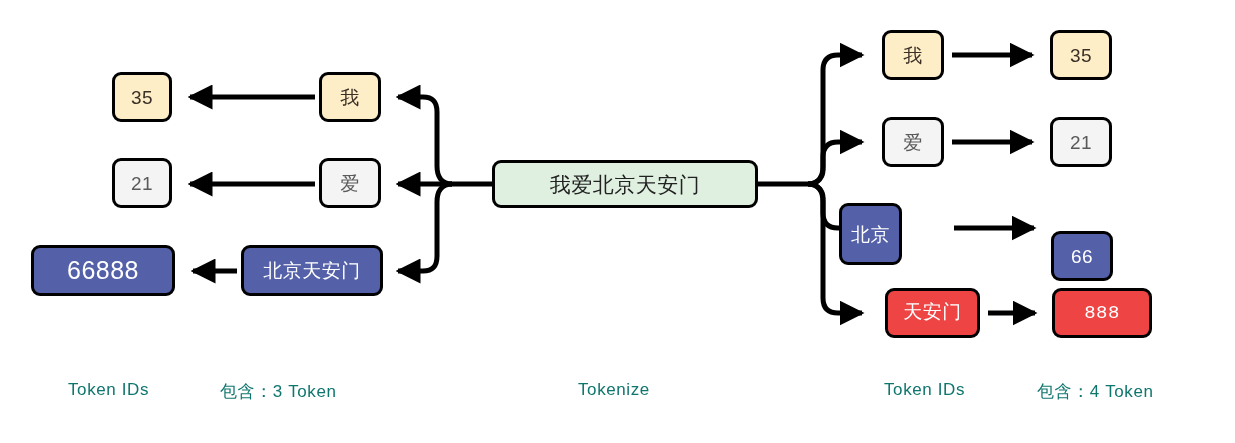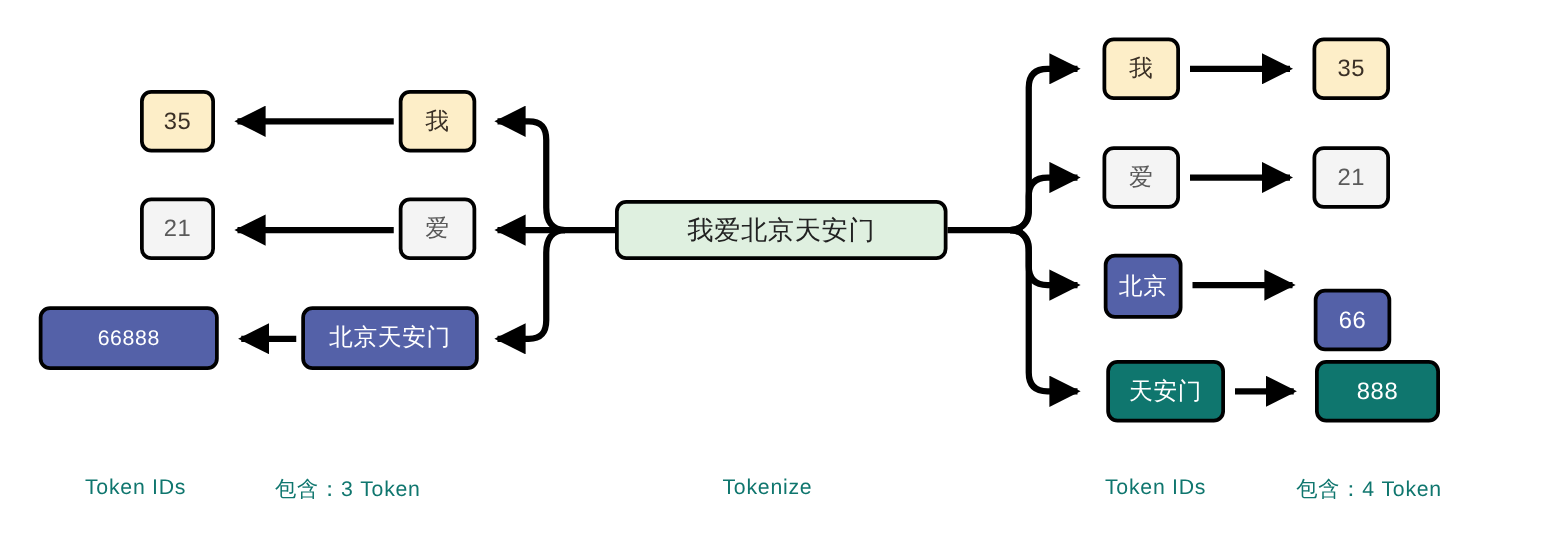--- a/index.html
+++ b/index.html
@@ -36,23 +36,23 @@
     font-size: 19px;
     line-height: 1;
     letter-spacing: 0.5px;
     white-space: nowrap;
     z-index: 2;
   }
   .node.cream  { background: #fdeec8; color: #3a3026; }
   .node.light  { background: #f4f4f4; color: #5a5a5a; }
   .node.green  { background: #dff0e0; color: #222222; }
   .node.blue   { background: #5461a8; color: #ffffff; }
-  .node.black  { background: #0f766e; color: #ffffff; border-color: #000000; }
+  .node.black  { background: #ef4444; color: #ffffff; border-color: #000000; font-family: Liberation Mono, monospace; }
   .node.green  { font-size: 21px; }
-  .node.big    { font-size: 17px; }
+  .node.big    { font-size: 25px; }
 
   .caption {
     position: absolute;
     font-size: 17px;
     color: #0f766e;
     letter-spacing: 0.6px;
     white-space: nowrap;
     z-index: 3;
   }
   .watermark {
@@ -111,21 +111,21 @@
   <div class="node blue big" style="left:31px; top:245px; width:144px; height:51px;">66888</div>
 
   <div class="node cream" style="left:319px; top:72px; width:62px; height:50px;">我</div>
   <div class="node light" style="left:319px; top:158px; width:62px; height:50px;">爱</div>
   <div class="node blue" style="left:241px; top:245px; width:142px; height:51px;">北京天安门</div>
 
   <div class="node green" style="left:492px; top:160px; width:266px; height:48px;">我爱北京天安门</div>
 
   <div class="node cream" style="left:882px; top:30px; width:62px; height:50px;">我</div>
   <div class="node light" style="left:882px; top:117px; width:62px; height:50px;">爱</div>
-  <div class="node blue" style="left:883px; top:203px; width:63px; height:52px;">北京</div>
+  <div class="node blue" style="left:839px; top:203px; width:63px; height:62px;">北京</div>
   <div class="node black" style="left:885px; top:288px; width:95px; height:50px;">天安门</div>
 
   <div class="node cream" style="left:1050px; top:30px; width:62px; height:50px;">35</div>
   <div class="node light" style="left:1050px; top:117px; width:62px; height:50px;">21</div>
   <div class="node blue" style="left:1051px; top:203px; width:62px; height:50px;margin-top:28px;">66</div>
   <div class="node black" style="left:1052px; top:288px; width:100px; height:50px;">888</div>
 
   <div class="caption" style="left:68px; top:380px;">Token IDs</div>
   <div class="caption" style="left:220px; top:380px;">包含：3 Token</div>
   <div class="caption" style="left:578px; top:380px;">Tokenize</div>

